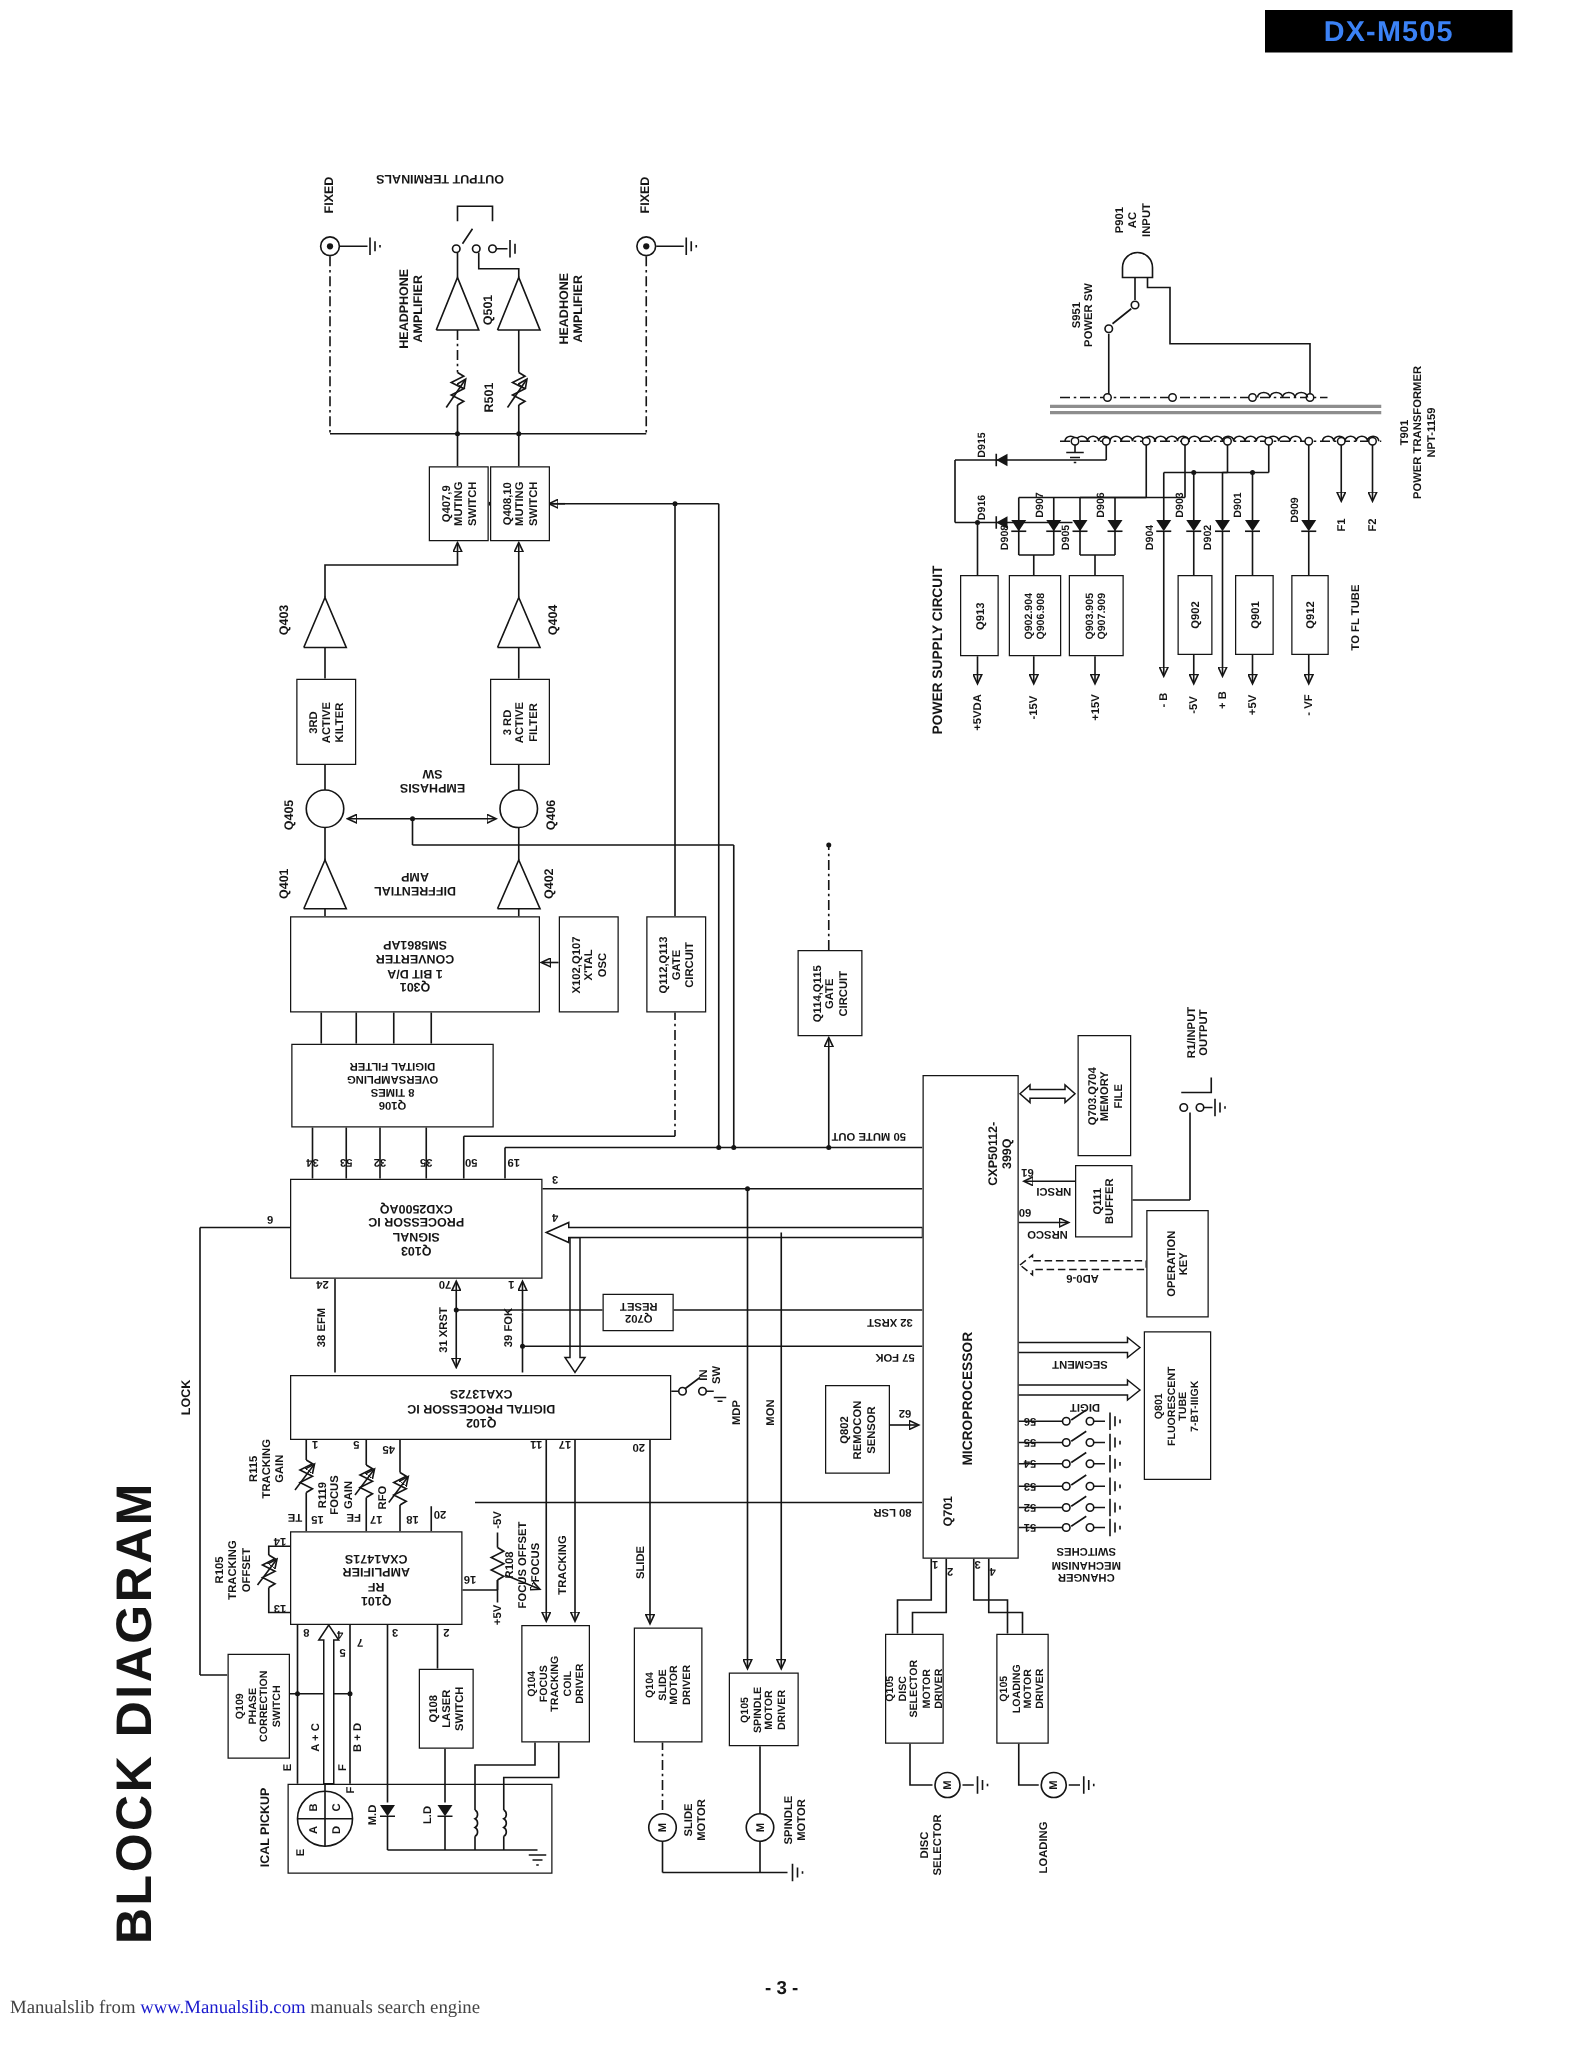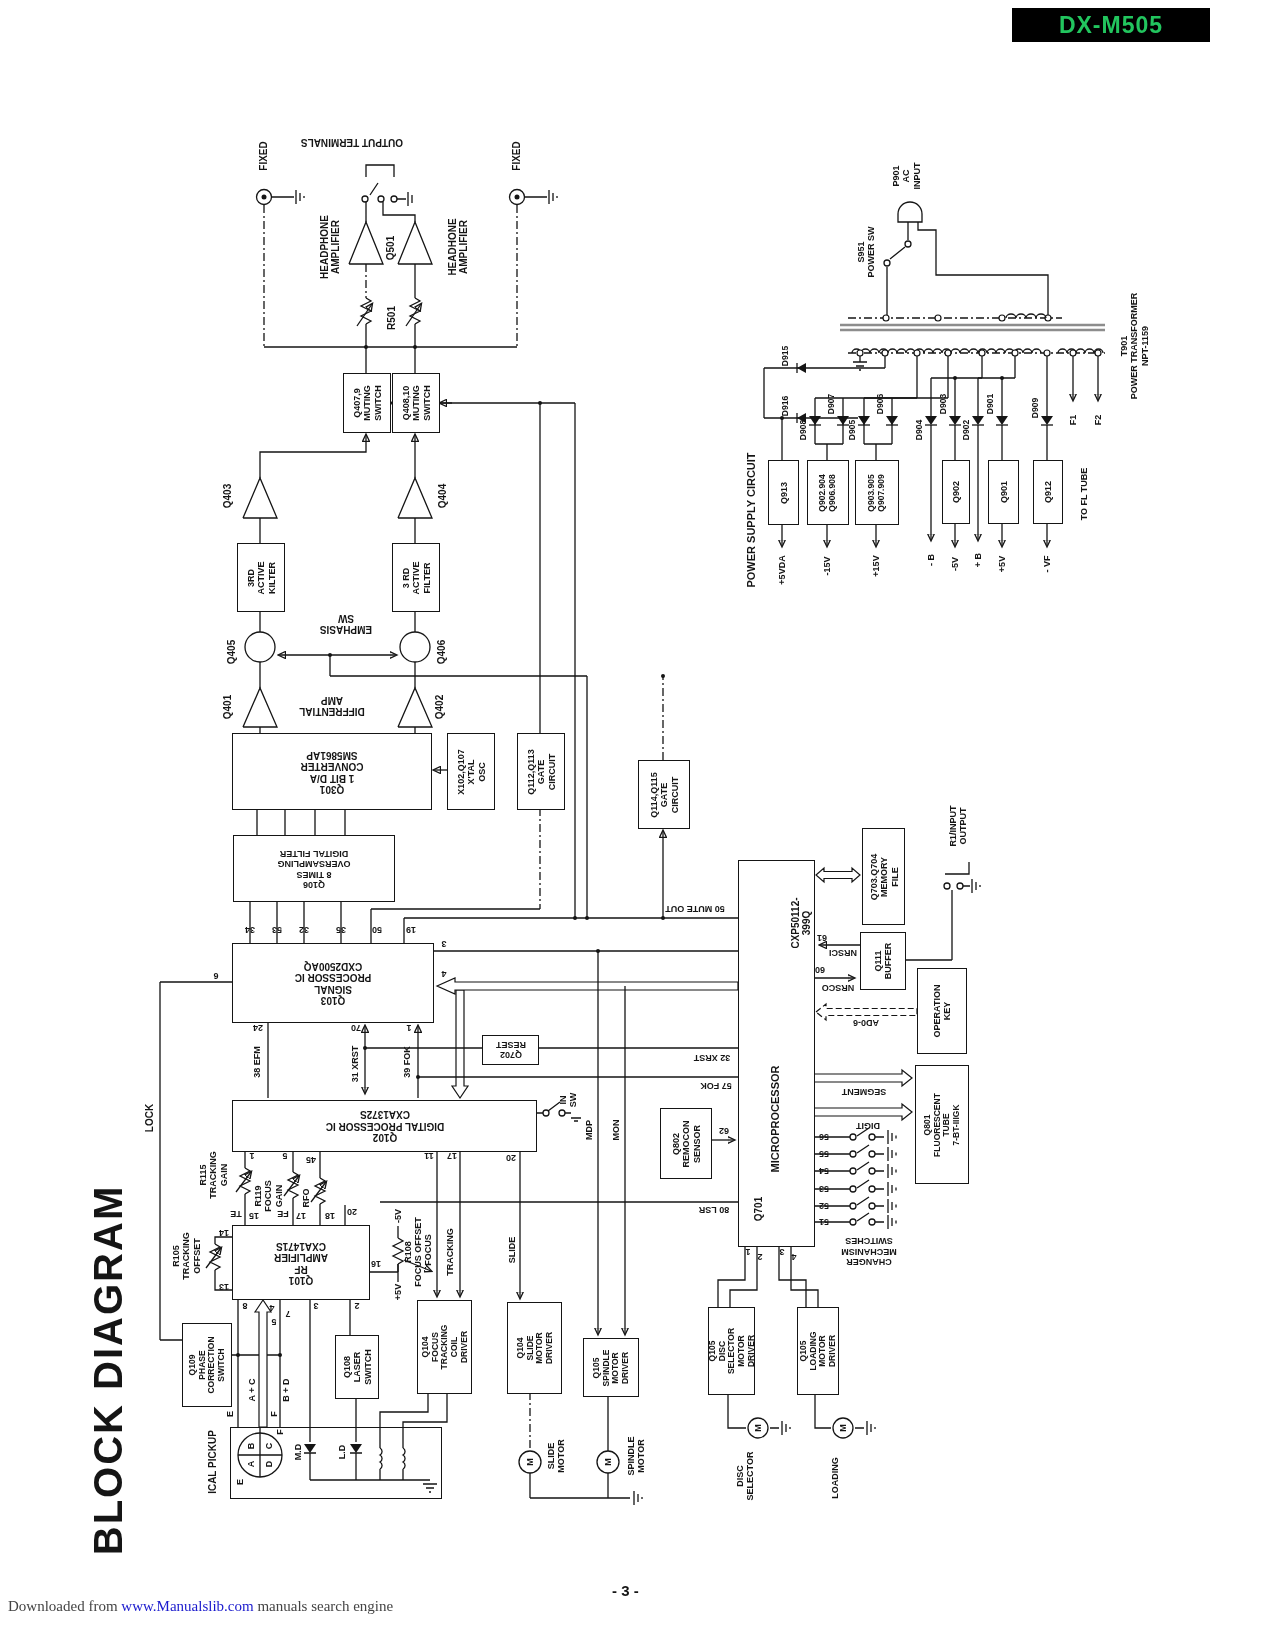--- a/index.html
+++ b/index.html
@@ -13,21 +13,21 @@
   svg .dd{stroke-dasharray:8 3 2 3}
   svg .core{stroke:#8d8d8d;stroke-width:2.6}
   .T{position:absolute;font:600 10px/1.14 "Liberation Sans",sans-serif;color:#151515;
      white-space:pre-line;text-align:center;z-index:3}
   .L{transform:translate(-50%,-50%) rotate(-90deg)}
   .U{transform:translate(-50%,-50%) rotate(180deg)}
   .s9{font-size:9px}.s85{font-size:8.5px}.s11{font-size:11px}
   .bx{position:absolute;border:1.6px solid #151515;background:#fff;z-index:2}
   .c{left:50%;top:50%}
   #badge{position:absolute;left:1012px;top:8px;width:198px;height:34px;background:#000;
-         color:#22c55e;display:flex;align-items:center;justify-content:center;
+         color:#3b82f6;display:flex;align-items:center;justify-content:center;
          font:700 23px "Liberation Sans",sans-serif;letter-spacing:1px;z-index:4}
   #title{position:absolute;left:108px;top:1370px;font:700 40px "Liberation Sans",sans-serif;
          letter-spacing:2px;white-space:nowrap;transform:translate(-50%,-50%) rotate(-90deg);z-index:4}
   #footer{position:absolute;left:8px;top:1598px;font:15px "Liberation Serif",serif;color:#444;z-index:4}
   #footer a{color:#1a1acd;text-decoration:none}
   #pageno{position:absolute;left:612px;top:1582px;font:600 15px "Liberation Sans",sans-serif;z-index:4}
 </style>
 </head>
 <body>
 
@@ -271,21 +271,21 @@
 <path d="M1047,425V460"></path>
       <path d="M1047,522V546" marker-end="url(#ar)"></path>
 <path d="M1073,356V400" marker-end="url(#ar)"></path>
       <path d="M1098,356V400" marker-end="url(#ar)"></path>
 </svg>
 
 <div id="badge">DX-M505</div>
 <div id="title">BLOCK DIAGRAM</div>
 <div id="pageno">- 3 -</div>
 <div id="footer">
-  <span>Downloaded from</span>
+  <span>Manualslib from</span>
   <a href="#">www.Manualslib.com</a>
   <span>manuals search engine</span>
 </div>
 
 <i class="T L" style="left:264px;top:156px">FIXED</i>
 <i class="T L" style="left:517px;top:156px">FIXED</i>
 <i class="T U" style="left:352px;top:142px">OUTPUT TERMINALS</i>
 <i class="T L" style="left:330px;top:247px">HEADPHONE
 AMPLIFIER</i>
 <i class="T L" style="left:391px;top:248px">Q501</i>

